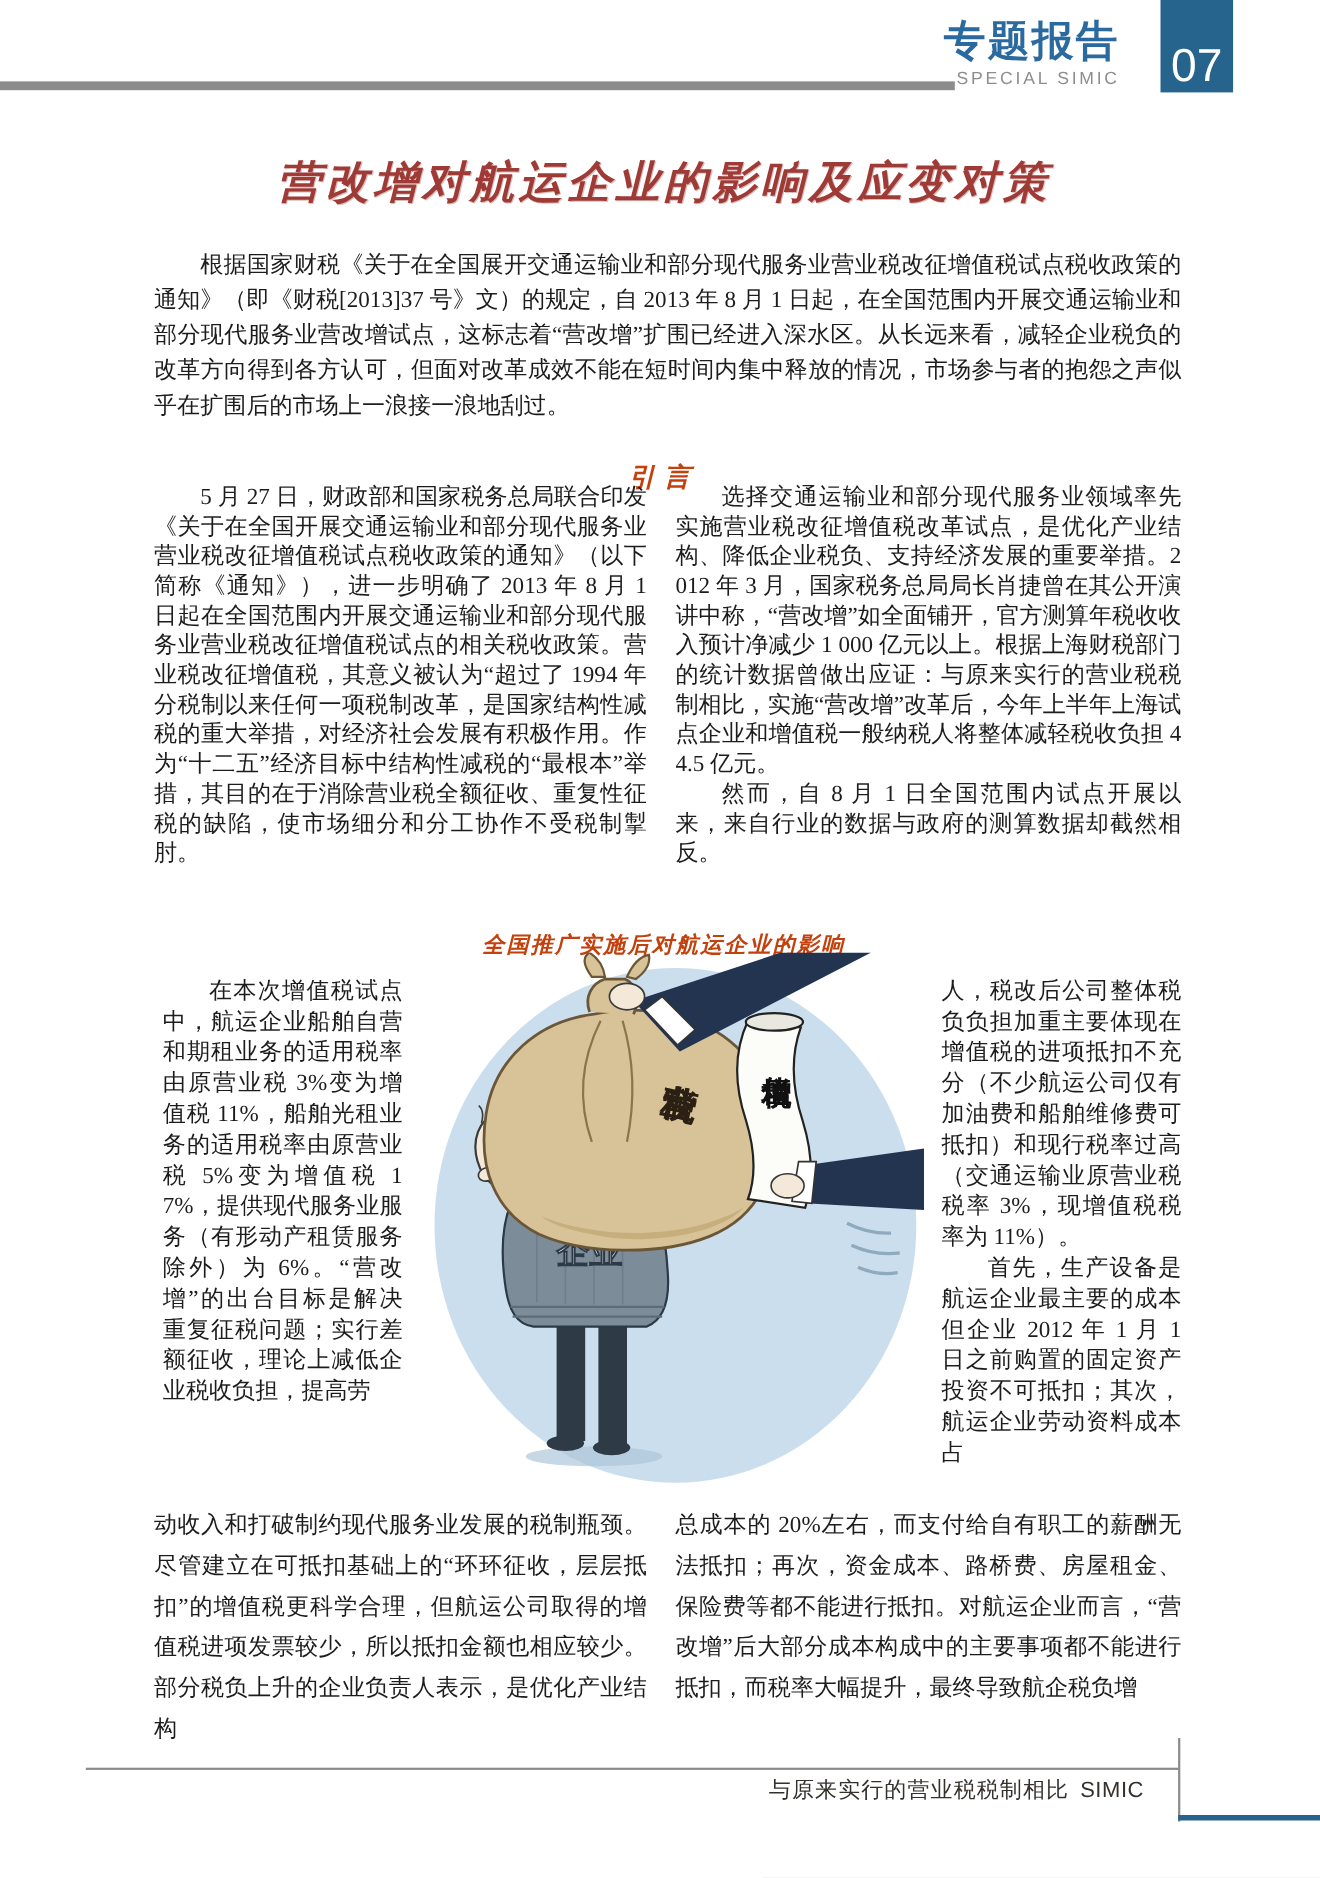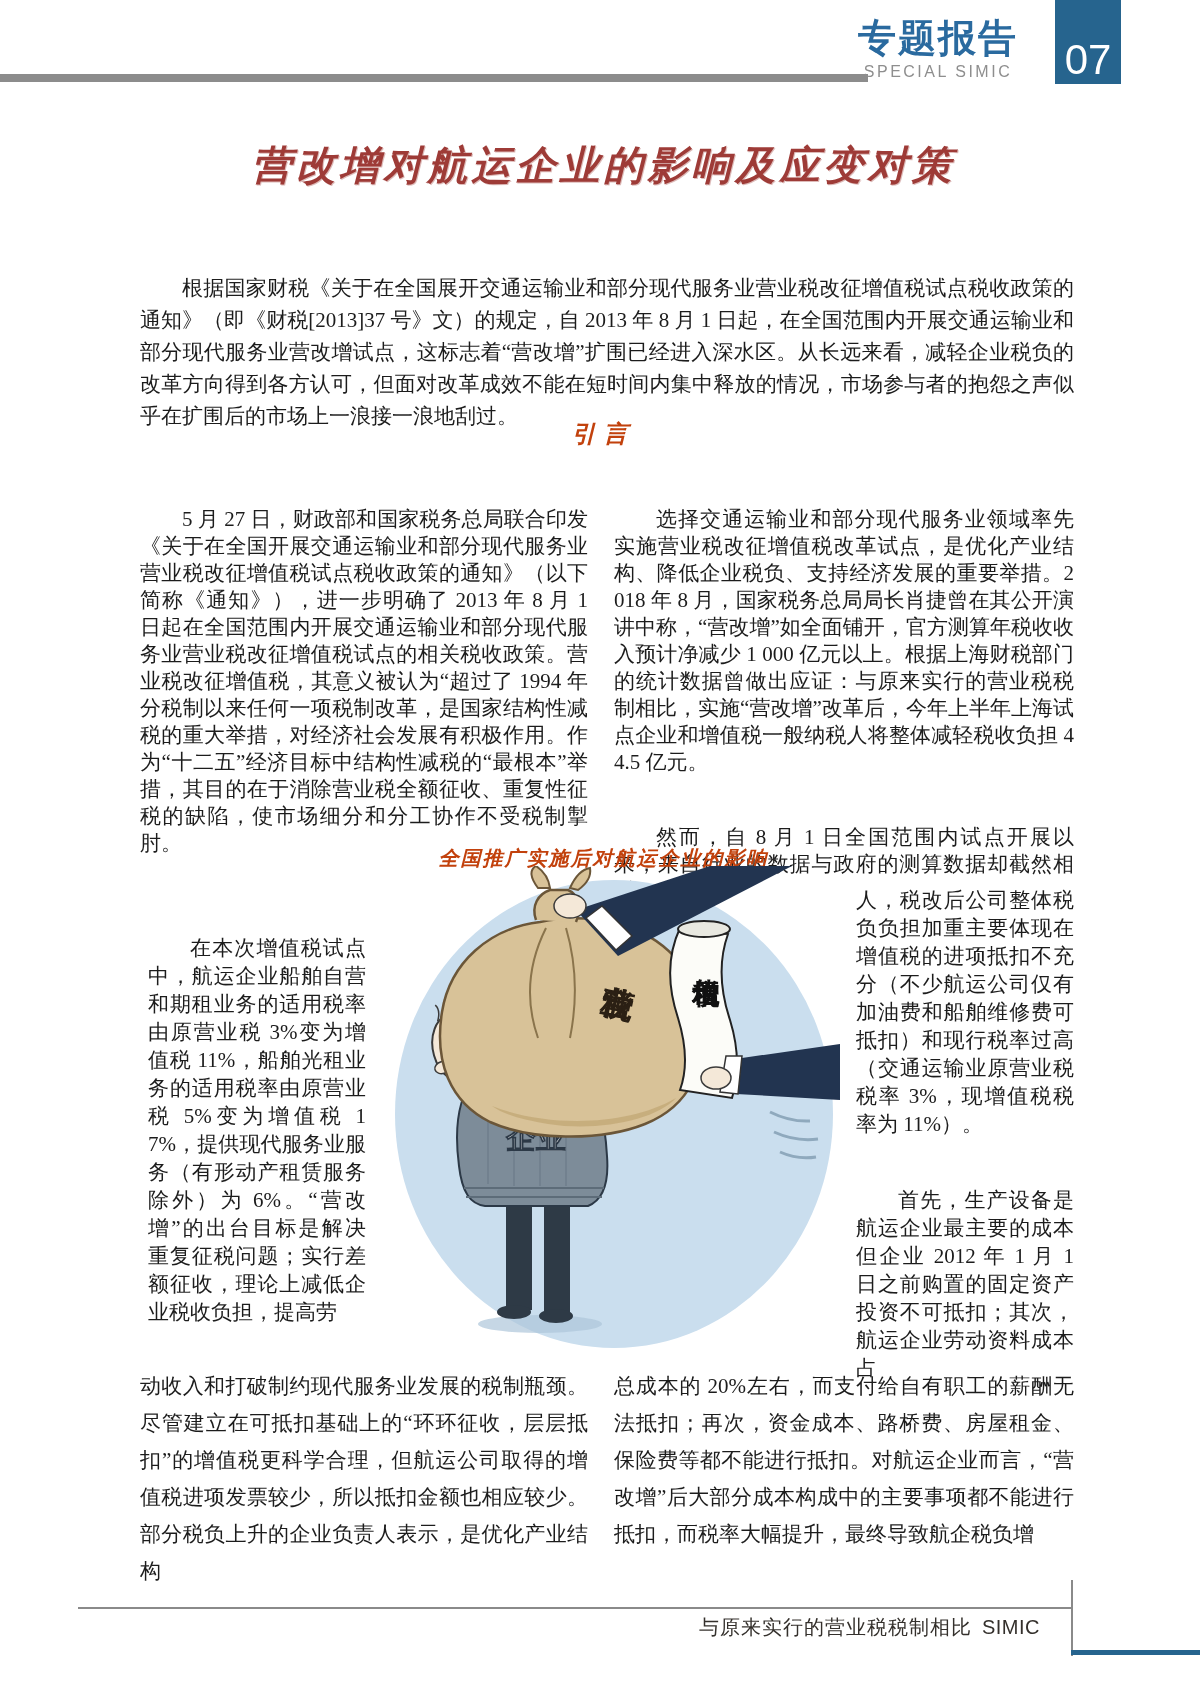--- a/index.html
+++ b/index.html
@@ -3,21 +3,21 @@
 <meta charset="utf-8">
 <style>
   html,body{margin:0;padding:0;background:#e8e8e8;}
   .page{
     position:relative;width:1200px;height:1707px;margin:0 auto;
     background:#ffffff;overflow:hidden;
     font-family:"Liberation Serif","DejaVu Serif",serif;color:#1c1c1c;
   }
   
   .top-gray-bar{position:absolute;left:0;top:74px;width:868px;height:8px;background:#8c8c8c;}
-  .header-block{position:absolute;right:182px;top:16px;text-align:center;font-family:"Liberation Sans","DejaVu Sans",sans-serif;}
+  .header-block{position:absolute;right:182px;top:16px;text-align:right;font-family:"Liberation Sans","DejaVu Sans",sans-serif;}
   .header-title{font-size:38px;font-weight:bold;letter-spacing:2px;color:#2a6a9f;line-height:1.2;}
   .header-sub{font-size:16px;letter-spacing:2.5px;color:#8e8e8e;margin-top:1px;}
   .page-num-box{
     position:absolute;left:1055px;top:0;width:66px;height:84px;background:#26648e;
     display:flex;align-items:flex-end;justify-content:center;
     color:#ffffff;font-size:42px;font-family:"Liberation Sans","DejaVu Sans",sans-serif;font-weight:500;
   }
   
   .article-title{
     position:absolute;left:133px;top:138px;width:941px;text-align:center;
@@ -25,23 +25,23 @@
     color:#9e3b37;text-shadow:1px 1px 0 rgba(158,59,55,.35);
   }
   .h-red{
     position:absolute;left:133px;width:941px;text-align:center;
     font-weight:bold;font-style:italic;color:#c2410c;
   }
   .h-intro{top:418px;font-size:24px;letter-spacing:8px;}
   .h-impact{top:845px;font-size:20px;letter-spacing:2px;}
   
   .para{text-align:justify;word-break:break-all;}
-  .indent{text-indent:2em;margin-top:48px;}
+  .indent{text-indent:2em;}
   .intro{position:absolute;left:140px;top:224px;width:934px;font-size:21px;line-height:32px;}
-  .cols{position:absolute;left:140px;top:458px;width:934px;display:flex;gap:26px;justify-content:flex-end;}
+  .cols{position:absolute;left:140px;top:438px;width:934px;display:flex;gap:26px;justify-content:flex-end;}
   .col-l{width:448px;font-size:21px;line-height:27px;}
   .col-r{width:460px;font-size:21px;line-height:27px;}
   .impact-left{position:absolute;left:148px;top:886px;width:218px;font-size:21px;line-height:28px;}
   .impact-right{position:absolute;left:856px;top:886px;width:218px;font-size:21px;line-height:28px;}
   .bottom-left{position:absolute;left:140px;top:1368px;width:448px;font-size:21px;line-height:37px;}
   .bottom-right{position:absolute;left:614px;top:1368px;width:460px;font-size:21px;line-height:37px;}
   
   .figure{position:absolute;left:388px;top:866px;width:452px;height:492px;}
   .figure svg{width:100%;height:100%;}
   .v-text{writing-mode:vertical-rl;text-orientation:upright;}
@@ -72,21 +72,21 @@
   <div class="article-title">营改增对航运企业的影响及应变对策</div>
 
   <div class="intro para indent">根据国家财税《关于在全国展开交通运输业和部分现代服务业营业税改征增值税试点税收政策的通知》（即《财税[2013]37 号》文）的规定，自 2013 年 8 月 1 日起，在全国范围内开展交通运输业和部分现代服务业营改增试点，这标志着“营改增”扩围已经进入深水区。从长远来看，减轻企业税负的改革方向得到各方认可，但面对改革成效不能在短时间内集中释放的情况，市场参与者的抱怨之声似乎在扩围后的市场上一浪接一浪地刮过。</div>
 
   <div class="h-red h-intro">引言</div>
   <div class="cols">
     <div class="col-l">
       <div class="para indent">5 月 27 日，财政部和国家税务总局联合印发《关于在全国开展交通运输业和部分现代服务业营业税改征增值税试点税收政策的通知》（以下简称《通知》），进一步明确了 2013 年 8 月 1 日起在全国范围内开展交通运输业和部分现代服务业营业税改征增值税试点的相关税收政策。营业税改征增值税，其意义被认为“超过了 1994 年分税制以来任何一项税制改革，是国家结构性减税的重大举措，对经济社会发展有积极作用。作为“十二五”经济目标中结构性减税的“最根本”举措，其目的在于消除营业税全额征收、重复性征税的缺陷，使市场细分和分工协作不受税制掣肘。</div>
     </div>
     <div class="col-r">
-      <div class="para indent">选择交通运输业和部分现代服务业领域率先实施营业税改征增值税改革试点，是优化产业结构、降低企业税负、支持经济发展的重要举措。2018 年 8 月，国家税务总局局长肖捷曾在其公开演讲中称，“营改增”如全面铺开，官方测算年税收收入预计净减少 1 000 亿元以上。根据上海财税部门的统计数据曾做出应证：与原来实行的营业税税制相比，实施“营改增”改革后，今年上半年上海试点企业和增值税一般纳税人将整体减轻税收负担 44.5 亿元。</div>
+      <div class="para indent">选择交通运输业和部分现代服务业领域率先实施营业税改征增值税改革试点，是优化产业结构、降低企业税负、支持经济发展的重要举措。2012 年 3 月，国家税务总局局长肖捷曾在其公开演讲中称，“营改增”如全面铺开，官方测算年税收收入预计净减少 1 000 亿元以上。根据上海财税部门的统计数据曾做出应证：与原来实行的营业税税制相比，实施“营改增”改革后，今年上半年上海试点企业和增值税一般纳税人将整体减轻税收负担 44.5 亿元。</div>
       <div class="para indent">然而，自 8 月 1 日全国范围内试点开展以来，来自行业的数据与政府的测算数据却截然相反。</div>
     </div>
   </div>
 
   <div class="h-red h-impact">全国推广实施后对航运企业的影响</div>
 
   <div class="impact-left para indent">在本次增值税试点中，航运企业船舶自营和期租业务的适用税率由原营业税 3%变为增值税 11%，船舶光租业务的适用税率由原营业税 5%变为增值税 17%，提供现代服务业服务（有形动产租赁服务除外）为 6%。“营改增”的出台目标是解决重复征税问题；实行差额征收，理论上减低企业税收负担，提高劳</div>
 
   <div class="figure">
     <svg viewBox="0 0 452 492" xmlns="http://www.w3.org/2000/svg">

